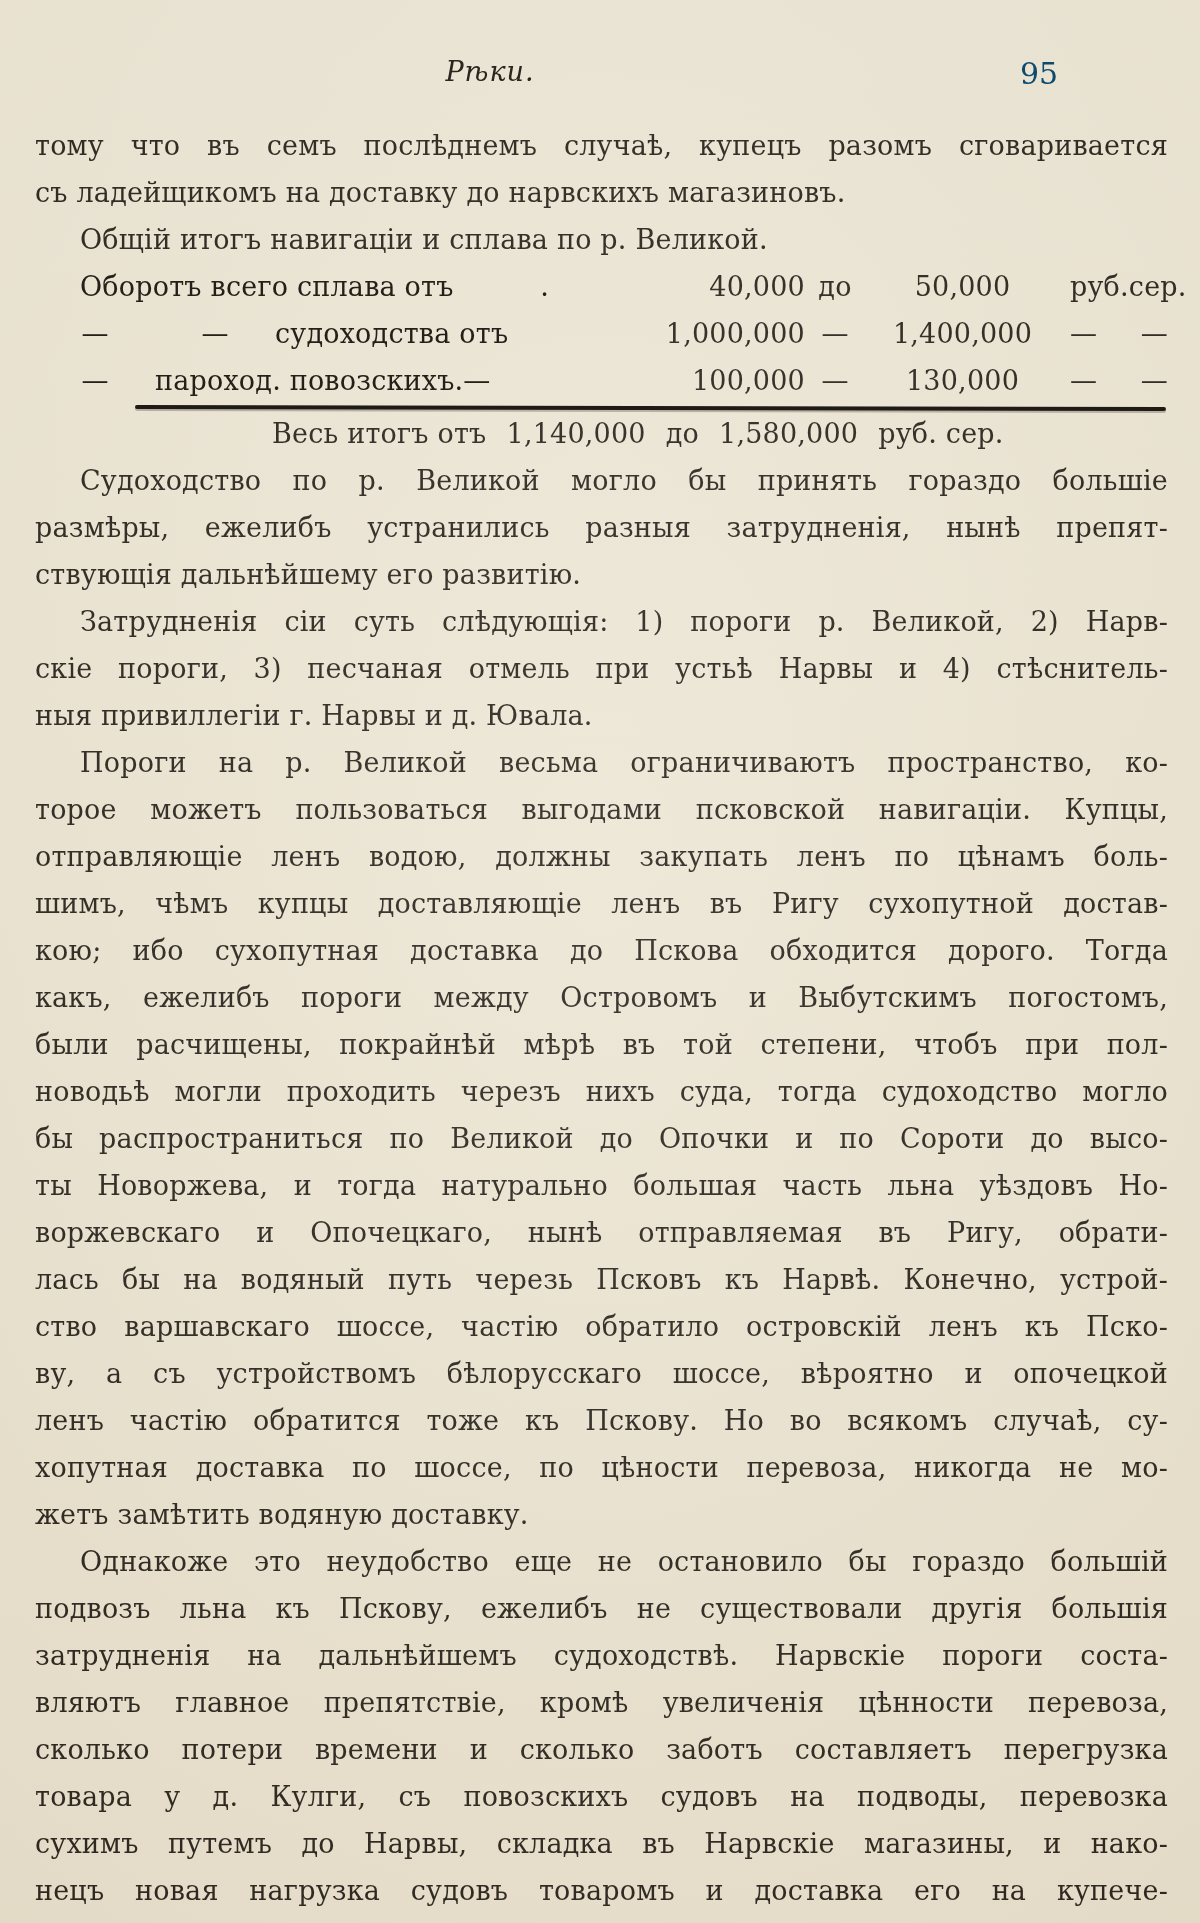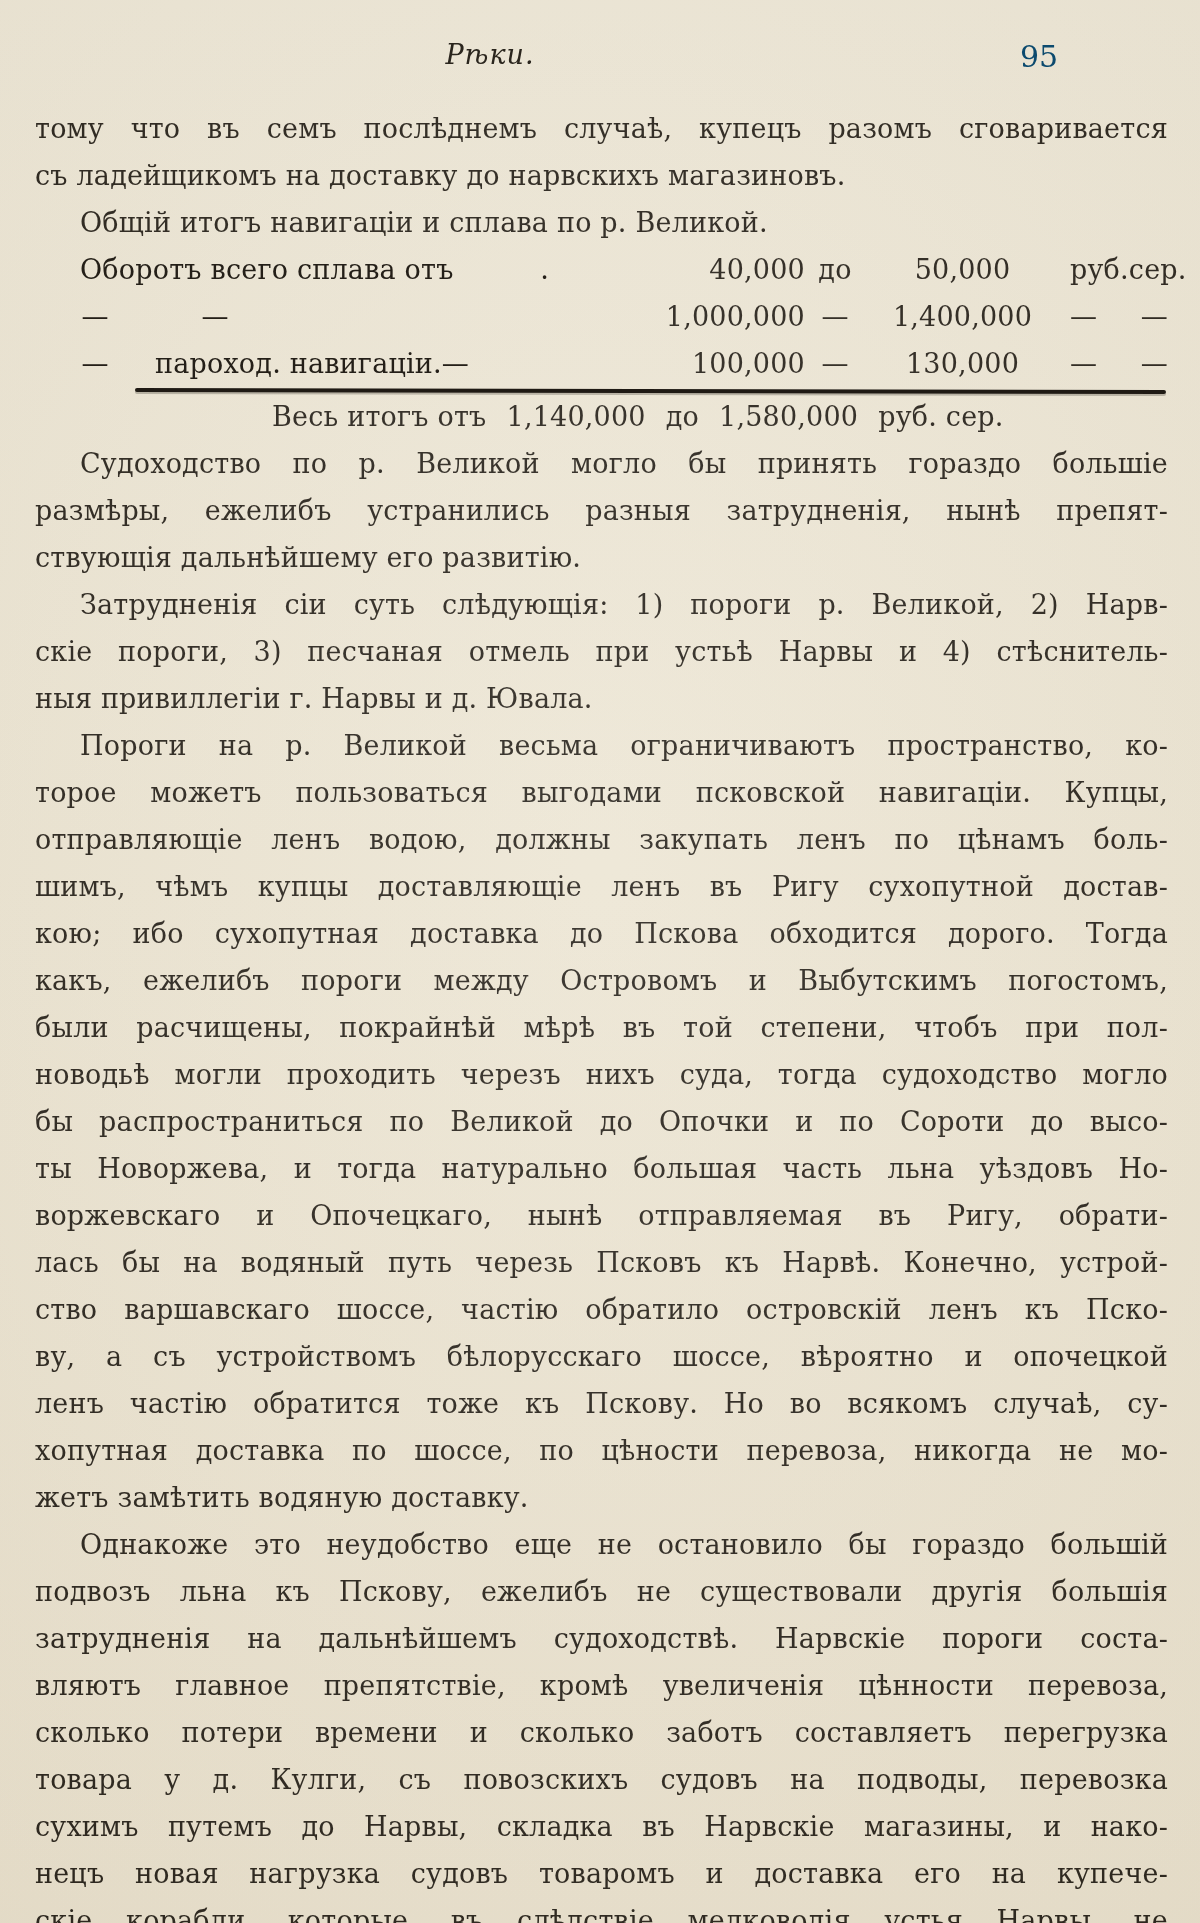--- a/index.html
+++ b/index.html
@@ -13,21 +13,21 @@
     position: relative;
     overflow: hidden;
   }
   .vignette {
     position: absolute; inset: 0; pointer-events: none;
     background: radial-gradient(ellipse 90% 80% at 50% 45%, rgba(255,255,255,0.12), rgba(120,100,60,0.07));
   }
   .page-header {
     position: relative;
     height: 48px;
-    margin-top: 39px;
+    margin-top: 56px;
   }
   .running-title {
     position: absolute;
     left: 390px; width: 200px;
     text-align: center;
     font-style: italic;
     font-size: 27px;
     letter-spacing: 1px;
     color: #2a251d;
   }
@@ -114,34 +114,35 @@
       <span class="c-unit">
         <span>руб.</span>
         <span>сер.</span>
       </span>
     </div>
 
     <div class="trow">
       <span class="c-label">
         <span class="d1">—</span>
         <span class="d2">—</span>
+        <span class="lab">судоходства отъ</span>
       </span>
       <span class="c-v1">1,000,000</span>
       <span class="c-conn">—</span>
       <span class="c-v2">1,400,000</span>
       <span class="c-unit">
         <span>—</span>
         <span>—</span>
       </span>
     </div>
 
     <div class="trow">
       <span class="c-label">
         <span class="d1">—</span>
-        <span class="lab">пароход. навигаціи.—</span>
+        <span class="lab">пароход. повозскихъ.—</span>
       </span>
       <span class="c-v1">100,000</span>
       <span class="c-conn">—</span>
       <span class="c-v2">130,000</span>
       <span class="c-unit">
         <span>—</span>
         <span>—</span>
       </span>
     </div>
 

